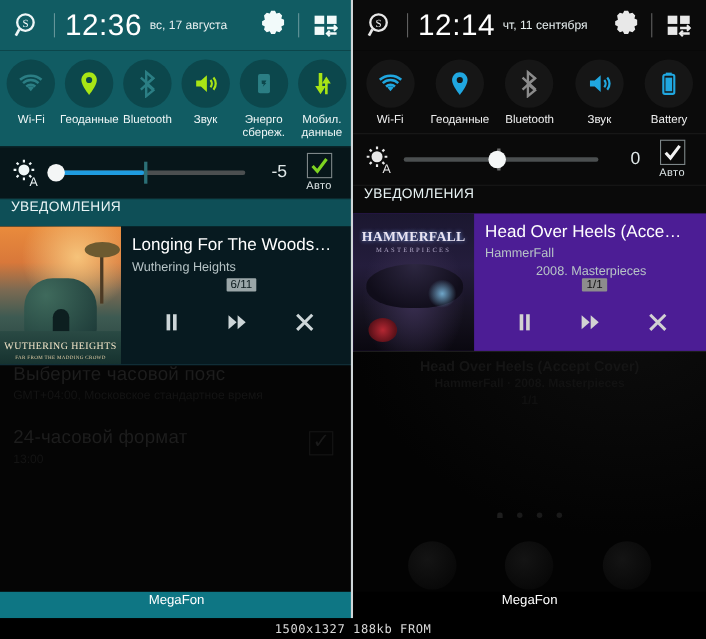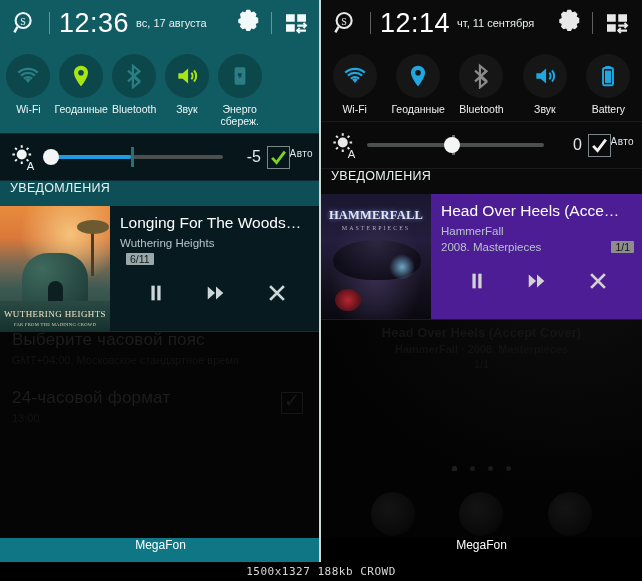--- a/index.html
+++ b/index.html
@@ -85,21 +85,21 @@
   .bright.right { background: #0a0a0a; border-top: 1px solid #1a1a1a; border-bottom: 1px solid #1a1a1a; }
   .br-icon { width: 30px; height: 30px; flex: 0 0 auto; }
   .br-icon svg { width: 100%; height: 100%; display: block; }
   .br-slider { position: relative; flex: 1 1 auto; height: 26px; margin: 0 8px; }
   .br-track { position: absolute; left: 0; right: 0; top: 11px; height: 4px; background: #4b4f50; border-radius: 2px; }
   .br-fill  { position: absolute; left: 0; top: 11px; height: 4px; background: #1f9ce0; border-radius: 2px; }
   .br-tick  { position: absolute; top: 3px; width: 3px; height: 20px; background: #2b6f76; }
   .right .br-tick { background: #6a6a6a; }
   .br-knob  { position: absolute; top: 5px; width: 16px; height: 16px; border-radius: 50%; background: #f4f6f6; }
   .br-val { font-size: 16px; color: #dfe7e8; width: 30px; text-align: right; flex: 0 0 auto; }
-  .br-auto { width: 46px; flex: 0 0 auto; display: flex; flex-direction: row; align-items: flex-start; margin-left: 6px; }
+  .br-auto { width: 46px; flex: 0 0 auto; display: flex; flex-direction: column; align-items: center; margin-left: 6px; }
   .br-box { width: 23px; height: 23px; border: 1px solid #7d8688; position: relative; }
   .br-box svg { position: absolute; left: 1px; top: 1px; width: 19px; height: 19px; }
   .br-auto-label { font-size: 10px; color: #dfe7e8; margin-top: 2px; letter-spacing: .4px; }
 
   
   .notif-head { position: relative; height: 25px; display: flex; padding-left: 10px; z-index: 10; }
   .notif-head.left  { background: #0e4f57; }
   .notif-head.right { background: #0a0a0a; }
   .notif-head span { font-size: 12.5px; color: #e8f3f4; letter-spacing: .3px; }
 
@@ -137,21 +137,21 @@
     background: radial-gradient(circle, #b42732 0%, #5c1119 70%); }
   .art-r .band { position: absolute; left: 0; right: 0; top: 14px; text-align: center;
     font-family: "Liberation Serif", serif; font-weight: bold; font-size: 12.5px; color: #e9e4f2;
     text-shadow: 0 0 4px #6f8fd8; letter-spacing: .2px; }
   .art-r .rec { position: absolute; left: 0; right: 0; top: 31px; text-align: center;
     font-family: "Liberation Serif", serif; font-size: 6px; color: #b3a9c9; letter-spacing: 2px; }
 
   .ninfo { flex: 1 1 auto; padding: 8px 8px 0 10px; position: relative; min-width: 0; }
   .ntitle { font-size: 15.5px; color: #ffffff; white-space: nowrap; overflow: hidden; }
   .nartist { font-size: 11.5px; color: #b7c4c6; margin-top: 5px; }
-  .nalbum-row { display: flex; align-items: center; margin-top: 4px; }
+  .nalbum-row { display: flex; align-items: center; margin-top: 4px; flex-direction: column; }
   .nalbum { font-size: 11.5px; color: #b7c4c6; white-space: nowrap; overflow: hidden; flex: 1 1 auto; }
   .nbadge { flex: 0 0 auto; font-size: 10.5px; color: #0b1a1d; background: #9aa6a8; padding: 0 4px; margin-left: 6px; border-radius: 1px; }
   .right .nbadge { background: #8d8d8d; color: #101010; }
 
   .ncontrols { display: flex; align-items: center; justify-content: space-around; margin-top: 12px; padding: 0 6px 6px; }
   .nbtn { width: 40px; height: 32px; display: flex; align-items: center; justify-content: center; }
   .nbtn svg { width: 26px; height: 22px; display: block; }
 
   
   .carrier { position: absolute; left: 0; bottom: 0; width: 100%; height: 24px; display: flex; align-items: flex-start; justify-content: center; z-index: 10; }
@@ -255,20 +255,30 @@
           <div class="tg-label">Звук</div>
         </div>
         <div class="tg">
           <div class="tg-circ">
             <svg viewBox="0 0 24 24">
                 <rect x="7" y="4" width="10" height="16" rx="1.6" fill="#2b7e84"></rect>
                 <path d="M10 9.5h4l-1.2 2H14l-3 3.2.8-2.3H10.2z" fill="#0c474c"></path>
               </svg>
           </div>
           <div class="tg-label">Энерго сбереж.</div>
+        </div>
+        <div class="tg">
+          <div class="tg-circ">
+            <svg viewBox="0 0 24 24">
+                <path d="M9 3v11H6l4.5 7 4.5-7h-3V3z" fill="#a8e515"></path>
+                <path d="M15 21V10h3L13.5 3 9 10h3v11z" fill="#a8e515" opacity="0"></path>
+                <path d="M16.5 21v-9h2.6L15.4 6l-3.7 6h2.6v9z" fill="#a8e515"></path>
+              </svg>
+          </div>
+          <div class="tg-label">Мобил. данные</div>
         </div>
       </div>
 
       <div class="bright left">
         <div class="br-icon">
           <svg viewBox="0 0 24 24">
               <circle cx="11" cy="10" r="4" fill="#eef6f7"></circle>
               <g stroke="#eef6f7" stroke-width="1.6">
                 <path d="M11 2.5v2M11 15.5v2M3.5 10h2M16.5 10h2M5.7 4.7l1.4 1.4M14.9 13.9l1.4 1.4M16.3 4.7l-1.4 1.4M7.1 13.9l-1.4 1.4"></path>
               </g>
@@ -506,15 +516,15 @@
         </div>
       </div>
 
       <div class="carrier right">
         <span>MegaFon</span>
       </div>
     </div>
   </div>
 
   <div class="footer">
-    <span>1500x1327 188kb CROWD</span>
+    <span>1500x1327 188kb FROM</span>
   </div>
 </div>
 
 </body></html>

